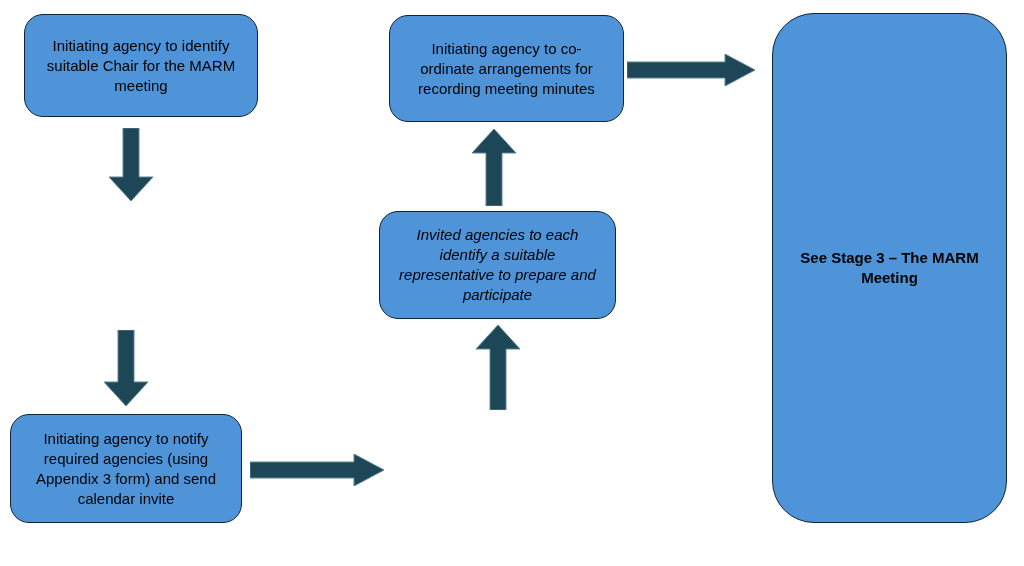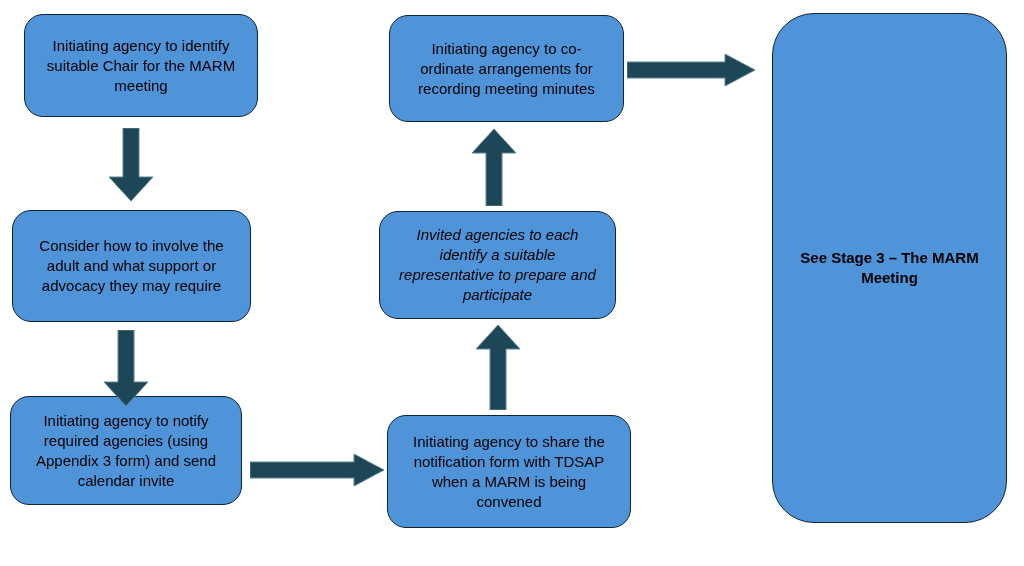--- a/index.html
+++ b/index.html
@@ -49,31 +49,25 @@
 </style>
 </head>
 <body>
 
 <div class="canvas">
 
   <div class="box" style="left:24px; top:14px; width:234px; height:103px;">
     <span>Initiating agency to identify suitable Chair for the MARM meeting</span>
   </div>
 
-  <div class="box" style="left:12px; top:210px; width:239px; height:112px;">
-    <span>Consider how to involve the adult and what support or advocacy they may require</span>
-  </div>
 
-  <div class="box" style="left:10px; top:396px; width:232px; height:109px;">
+  <div class="box" style="left:10px; top:414px; width:232px; height:109px;">
     <span>Initiating agency to notify required agencies (using Appendix 3 form) and send calendar invite</span>
   </div>
 
-  <div class="box" style="left:387px; top:415px; width:244px; height:113px;">
-    <span>Initiating agency to share the notification form with TDSAP when a MARM is being convened</span>
-  </div>
 
   <div class="box" style="left:379px; top:211px; width:237px; height:108px;font-style:italic;">
     <span>Invited agencies to each identify a suitable representative to prepare and participate</span>
   </div>
 
   <div class="box" style="left:377px; top:15px; width:235px; height:107px;margin-left:12px;">
     <span>Initiating agency to co-ordinate arrangements for recording meeting minutes</span>
   </div>
 
   <div class="box big bold" style="left:772px; top:13px; width:235px; height:510px;">

